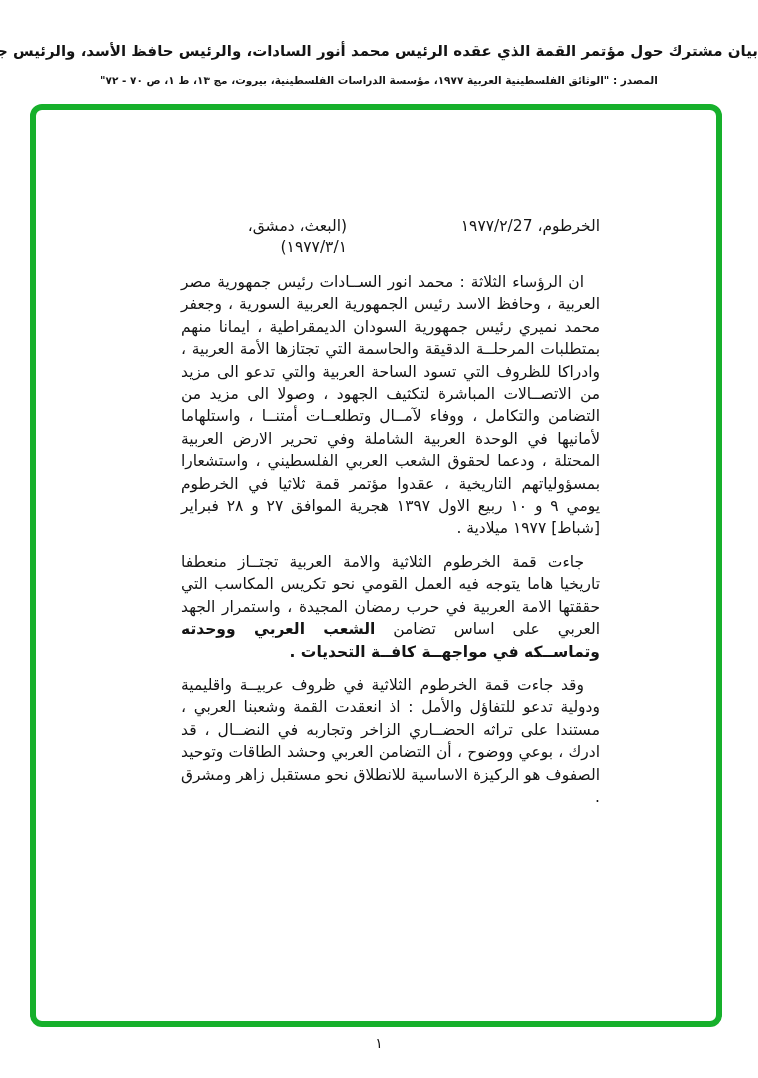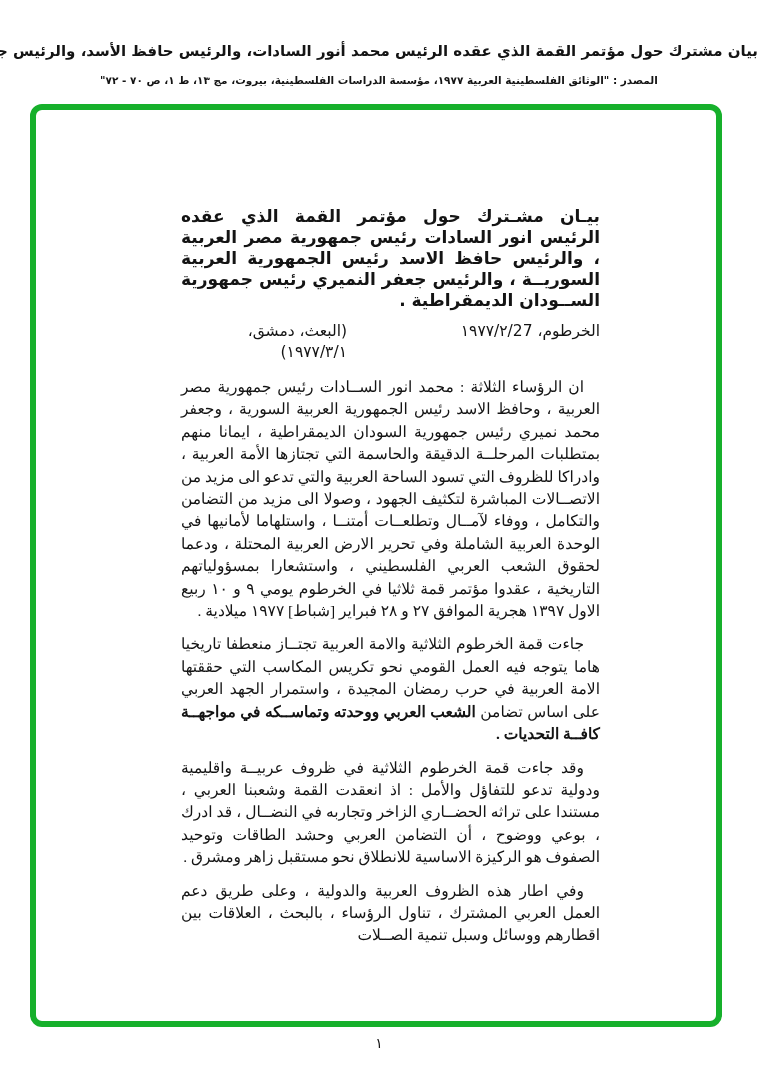--- a/index.html
+++ b/index.html
@@ -60,21 +60,20 @@
   }
   .dateline-place { white-space: nowrap; }
   .dateline-pub {
     width: 104px;
     margin-left: 62px;
     text-align: right;
   }
   .statement-body p {
     margin: 11px 0 0 0;
     text-indent: 16px; 
-    font-family: Liberation Serif, serif;
   }
   .statement-body p.first { margin-top: 13px; }
   .emphasis { font-weight: bold; }
   .page-number {
     position: absolute; top: 1035px; left: 0; right: 0;
     text-align: center;
     font-size: 14px;
     color: #141414;
   }
 </style>
@@ -82,30 +81,28 @@
 <body style="background: rgb(255, 255, 255); color: rgb(20, 20, 20);">
 
 <div class="header-title">بيان مشترك حول مؤتمر القمة الذي عقده الرئيس محمد أنور السادات، والرئيس حافظ الأسد، والرئيس جعفر نميري</div>
 
 <div class="header-source">المصدر :  "الوثائق الفلسطينية العربية ١٩٧٧، مؤسسة الدراسات الفلسطينية، بيروت، مج ١٣، ط ١، ص ٧٠ - ٧٢"</div>
 
 <div class="green-frame" style="border-color: rgb(22, 176, 43);"></div>
 
 <div class="statement-body">
 
-  <div class="statement-title">بيـان مشـترك حول مؤتمر القمة الذي عقده الرئيس انور السادات رئيس جمهورية مصر العربية ، والرئيس حافظ الاسد رئيس الجمهورية العربية السوريــة ، والرئيس جعفر النميري رئيس جمهورية الســودان الديمقراطية .</div>
 
   <div class="dateline">
     <span class="dateline-place">الخرطوم، ١٩٧٧/٢/27</span>
     <span class="dateline-pub">(البعث، دمشق، ١٩٧٧/٣/١)</span>
   </div>
 
   <p class="first">ان الرؤساء الثلاثة : محمد انور الســادات رئيس جمهورية مصر العربية ، وحافظ الاسد رئيس الجمهورية العربية السورية ، وجعفر محمد نميري رئيس جمهورية السودان الديمقراطية ، ايمانا منهم بمتطلبات المرحلــة الدقيقة والحاسمة التي تجتازها الأمة العربية ، وادراكا للظروف التي تسود الساحة العربية والتي تدعو الى مزيد من الاتصــالات المباشرة لتكثيف الجهود ، وصولا الى مزيد من التضامن والتكامل ، ووفاء لآمــال وتطلعــات أمتنــا ، واستلهاما لأمانيها في الوحدة العربية الشاملة وفي تحرير الارض العربية المحتلة ، ودعما لحقوق الشعب العربي الفلسطيني ، واستشعارا بمسؤولياتهم التاريخية ، عقدوا مؤتمر قمة ثلاثيا في الخرطوم يومي ٩ و ١٠ ربيع الاول ١٣٩٧ هجرية الموافق ٢٧ و ٢٨ فبراير [شباط] ١٩٧٧ ميلادية .</p>
 
   <p><span>جاءت قمة الخرطوم الثلاثية والامة العربية تجتــاز منعطفا تاريخيا هاما يتوجه فيه العمل القومي نحو تكريس المكاسب التي حققتها الامة العربية في حرب رمضان المجيدة ، واستمرار الجهد العربي على اساس تضامن </span><span class="emphasis">الشعب العربي ووحدته وتماســكه في مواجهــة كافــة التحديات .</span></p>
 
   <p>وقد جاءت قمة الخرطوم الثلاثية في ظروف عربيــة واقليمية ودولية تدعو للتفاؤل والأمل : اذ انعقدت القمة وشعبنا العربي ، مستندا على تراثه الحضــاري الزاخر وتجاربه في النضــال ، قد ادرك ، بوعي ووضوح ، أن التضامن العربي وحشد الطاقات وتوحيد الصفوف هو الركيزة الاساسية للانطلاق نحو مستقبل زاهر ومشرق .</p>
 
-  <p>وفي اطار هذه الظروف العربية والدولية ، وعلى طريق دعم العمل العربي المشترك ، تناول الرؤساء ، بالبحث ، العلاقات بين اقطارهم ووسائل وسبل تنمية الصــلات</p>
 
 </div>
 
 <div class="page-number">١</div>
 
 </body></html>

